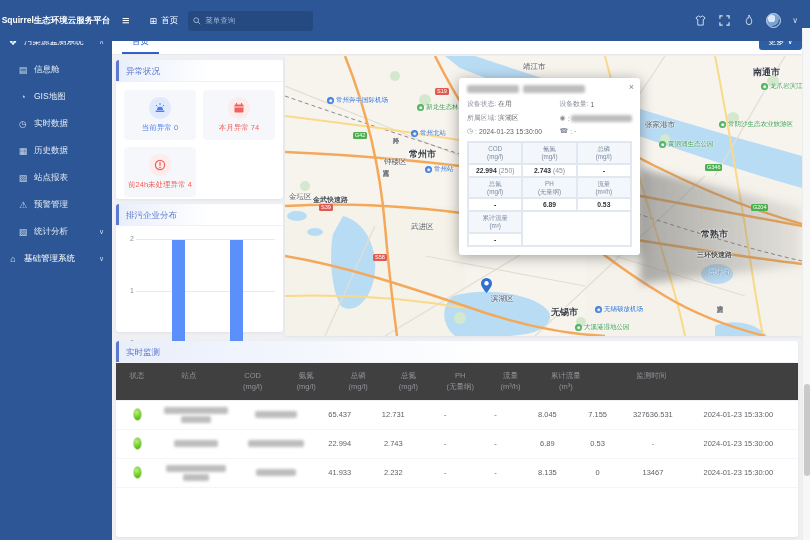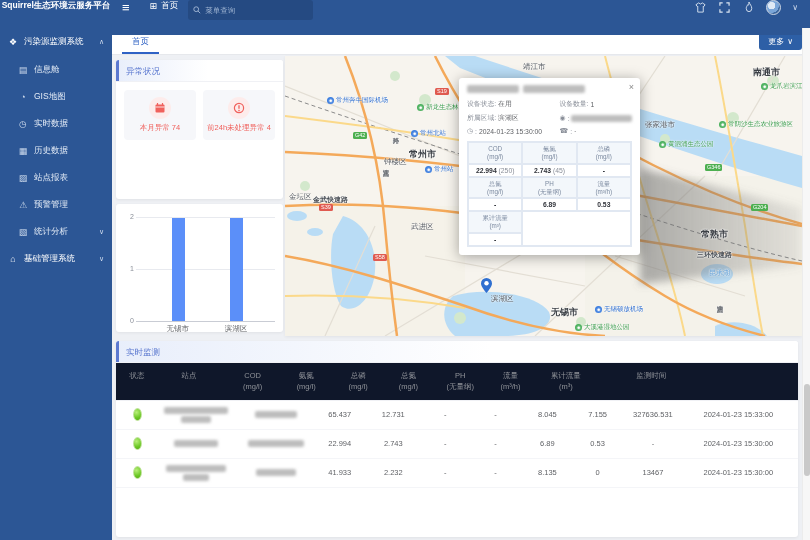--- a/index.html
+++ b/index.html
@@ -1,20 +1,20 @@
 <!DOCTYPE html>
 <html><head>
 <meta charset="utf-8">
 <style>
   * { margin:0; padding:0; box-sizing:border-box; }
   html,body { width:810px; height:540px; overflow:hidden; background:#eef0f4;
     font-family:"Liberation Sans","DejaVu Sans",sans-serif; }
   
-  .topbar { position:absolute; left:0; top:0; width:810px; height:35px; background:#2c5695;
-    display:flex; align-items:flex-start; color:#fff; z-index:30; }
+  .topbar { position:absolute; left:0; top:0; width:810px; height:41px; background:#2c5695;
+    display:flex; align-items:center; color:#fff; z-index:30; }
   .logo { width:112px; font-size:8.5px; font-weight:bold; text-align:center; color:#fff; }
   .hamburger { font-size:13px; padding:0 10px; cursor:pointer; }
   .crumb { display:flex; align-items:center; gap:4px; font-size:8.5px; padding:0 10px; }
   .crumb-ic { font-size:9px; }
   .tsearch { position:relative; width:125px; height:16px; background:#254a82; border-radius:3px;
     display:flex; align-items:center; padding:10px 5px; gap:4px; }
   .tsearch input { background:transparent; border:none; outline:none; color:#cdd9ec;
     font-size:7.5px; width:100px; font-family:inherit; }
   .tsearch input::placeholder { color:#9fb4d2; }
   .tb-right { margin-left:auto; display:flex; align-items:center; gap:11px; padding-right:12px; }
@@ -87,21 +87,21 @@
   .pp-info .ic { font-size:7px; color:#8a8f99; }
   .pp-row { display:flex; align-items:center; gap:2px; }
   .pp-table { display:grid; grid-template-columns:1fr 1fr 1fr; border:1px solid #e1e8f2; }
   .pp-cell { border:0.5px solid #e1e8f2; min-height:13px; display:flex; flex-direction:column;
     align-items:center; justify-content:center; padding:2px 1px; }
   .pp-h { background:#f3f7fb; color:#7c8aa0; font-size:6.3px; line-height:1.25; text-align:center; }
   .pp-v { font-size:6.8px; font-weight:bold; color:#30333a; }
   .pp-v .sfx { font-weight:normal; color:#8a8f99; }
   .blur-block { background:#bdbdbd; border-radius:2px; filter:blur(1.6px); }
   
-  .mon-head { display:flex; padding:7px 6px; border-bottom:1px solid #f0f1f5; background:#0f172a; }
+  .mon-head { display:flex; padding:7px 6px; border-bottom:1px solid #f0f1f5; background:#404040; }
   .mon-col { text-align:center; font-size:7.5px; color:#909399; line-height:1.5; }
   .mon-row { display:flex; align-items:center; padding:5px 6px; border-bottom:1px solid #f4f5f8; min-height:29px; }
   .mon-cell { text-align:center; font-size:7.5px; color:#606266; display:flex; flex-direction:column; align-items:center; gap:2px; }
   .status-dot { width:9px; height:13px; border-radius:50%; background:radial-gradient(circle at 35% 30%,#b9ef7a,#6cc825 60%,#53a812); border:1px solid #bfe39a; }
   .scrollbar { position:absolute; right:0; top:0; width:8px; height:512px; background:#f7f7f7; border-left:1px solid #ececec; z-index:40; }
   .thumb { position:absolute; left:1px; width:6px; height:92px; top:356px; background:#c9c9c9; border-radius:3px; }
 </style>
 </head>
 <body>
 
@@ -192,20 +192,32 @@
         <span>∨</span>
     </button>
   </div>
 
   <div class="content">
 
     <div class="card" style="left:4px;top:5px;width:167px;height:139px;">
       <div class="card-title">异常状况</div>
       <div class="stat-grid" id="stat-grid">
           <div class="stat-box">
+            <span class="stat-ic blue">
+              <svg width="12" height="12" viewBox="0 0 12 12">
+                <path d="M3,8 A3,3.2 0 0 1 9,8 Z" fill="currentColor"></path>
+                <rect x="1.5" y="8.5" width="9" height="1.6" rx=".8" fill="currentColor"></rect>
+                <line x1="6" y1="1" x2="6" y2="3" stroke="currentColor" stroke-width="1"></line>
+                <line x1="2" y1="3" x2="3.4" y2="4.4" stroke="currentColor" stroke-width="1"></line>
+                <line x1="10" y1="3" x2="8.6" y2="4.4" stroke="currentColor" stroke-width="1"></line>
+              </svg>
+            </span>
+                 <span class="stat-lb blue">当前异常 0</span>
+          </div>
+          <div class="stat-box">
             <span class="stat-ic red">
               <svg width="12" height="12" viewBox="0 0 12 12">
                 <rect x="1.5" y="2.5" width="9" height="8" rx="1" fill="currentColor"></rect>
                 <line x1="3.5" y1="1" x2="3.5" y2="3.5" stroke="currentColor" stroke-width="1.2"></line>
                 <line x1="8.5" y1="1" x2="8.5" y2="3.5" stroke="currentColor" stroke-width="1.2"></line>
                 <line x1="1.5" y1="5" x2="10.5" y2="5" stroke="#fff" stroke-width=".8"></line>
               </svg>
             </span>
                  <span class="stat-lb red">本月异常 74</span>
           </div>
@@ -216,20 +228,21 @@
                 <line x1="6" y1="3.2" x2="6" y2="6.8" stroke="currentColor" stroke-width="1.3"></line>
                 <circle cx="6" cy="8.6" r=".8" fill="currentColor"></circle>
               </svg>
             </span>
                  <span class="stat-lb red">前24h未处理异常 4</span>
           </div>
         </div>
     </div>
 
     <div class="card" style="left:4px;top:149px;width:167px;height:128px;">
+      <div class="card-title">排污企业分布</div>
       <div class="chart-wrap" id="bar-chart">
           <div class="gline" style="top: -1px;"></div>
           <div class="ytick" style="top: -1px;">2</div>
           <div class="gline" style="top: 51px;"></div>
           <div class="ytick" style="top: 51px;">1</div>
           <div class="gline zero" style="top: 103px;"></div>
           <div class="ytick" style="top: 103px;">0</div>
           <div class="bar" style="left: calc(30% - 6px); height: 103px; background: rgb(91, 143, 249);"></div>
           <div class="xlab" style="left: 30%;">无锡市</div>
           <div class="bar" style="left: calc(72% - 6px); height: 103px; background: rgb(91, 143, 249);"></div>

